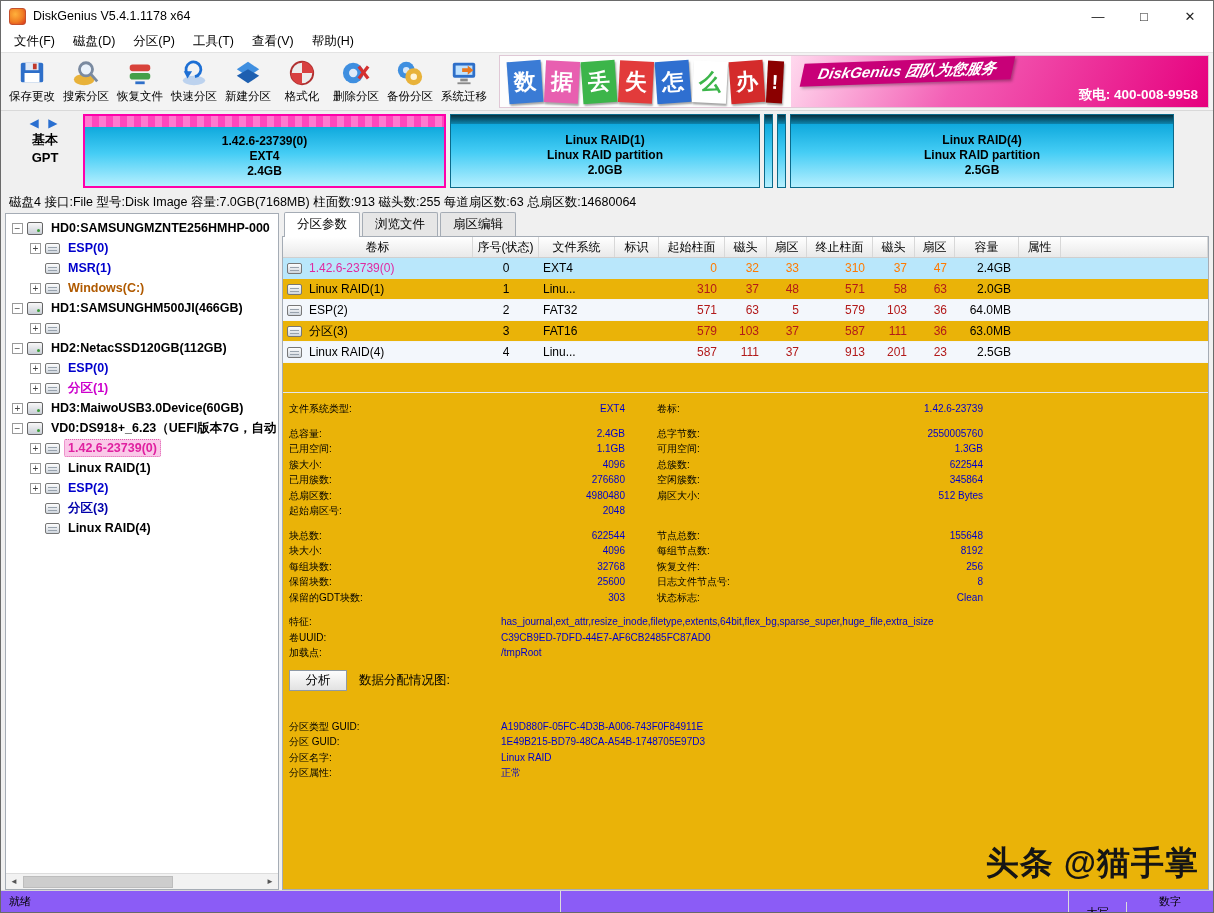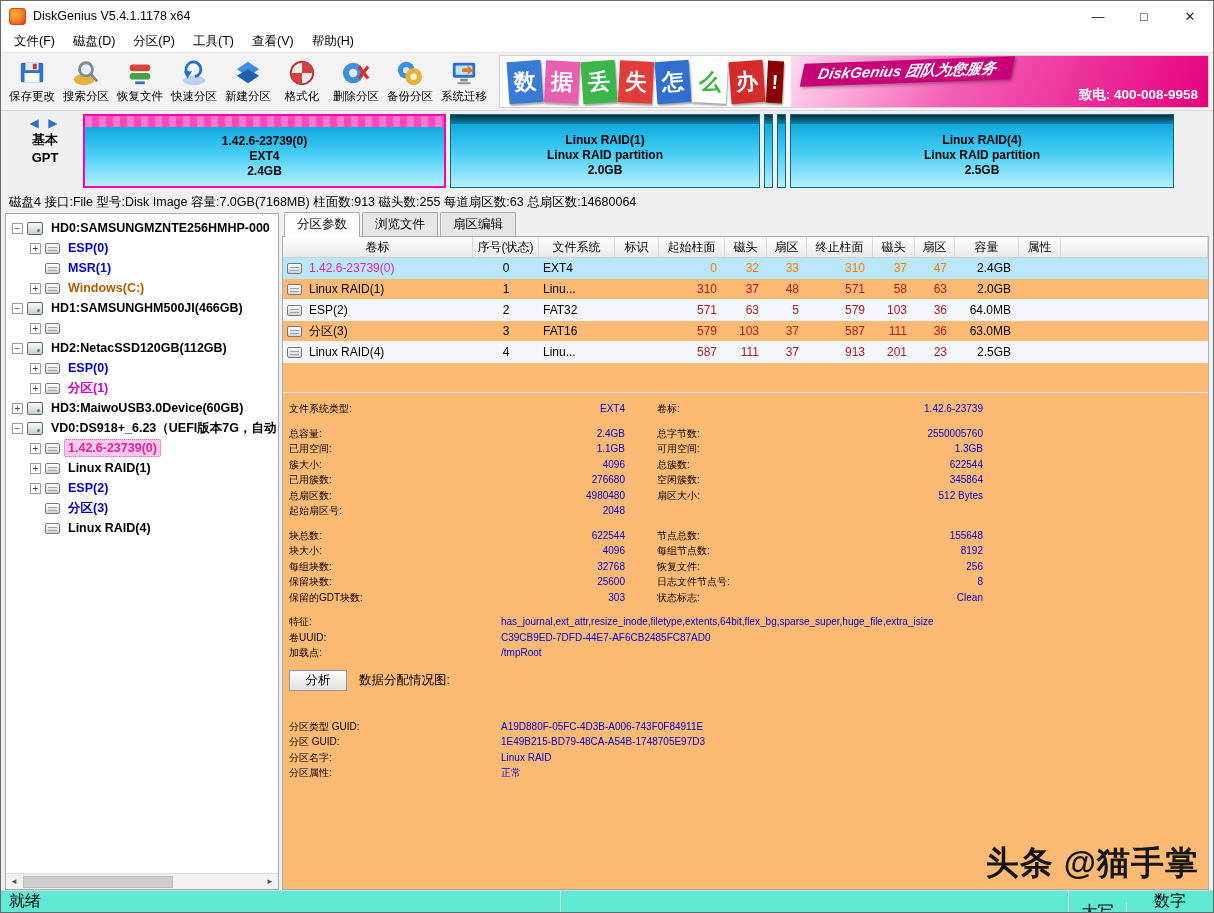--- a/index.html
+++ b/index.html
@@ -76,21 +76,21 @@
     border-top:1px solid #ddd;display:flex;align-items:center;}
   .scroll-arrow{width:16px;height:100%;display:flex;align-items:center;justify-content:center;font-size:8px;color:#555;}
   .scroll-thumb{height:12px;width:150px;background:#cdcdcd;border:1px solid #bdbdbd;margin-left:1px;}
   .scroll-track{flex:1;}
   
   .right-panel{flex:1;margin-left:3px;display:flex;flex-direction:column;min-width:0;position:relative;}
   .tab-bar{height:23px;display:flex;align-items:flex-end;padding-left:2px;}
   .tab{padding:3px 12px;font-size:12.5px;background:#e6e6e6;border:1px solid #a5acb5;border-bottom:none;
     margin-right:2px;border-radius:2px 2px 0 0;}
   .tab.active{background:#fff;position:relative;top:1px;padding-bottom:4px;z-index:2;}
-  .content{flex:1;background:#fdba74;border:1px solid #a5acb5;overflow:hidden;position:relative;}
+  .content{flex:1;background:#eab308;border:1px solid #a5acb5;overflow:hidden;position:relative;}
   .table-header{display:flex;height:21px;background:linear-gradient(#ffffff,#e9e9e9);border-bottom:1px solid #cfcfcf;}
   .th{flex:none;display:flex;align-items:center;justify-content:center;font-size:12px;border-right:1px solid #d8d8d8;overflow:hidden;white-space:nowrap;}
   .th-fill{flex:1;}
   .pt-row{display:flex;height:21px;align-items:center;border-bottom:1px solid #f0f3f7;}
   .pt-row.alt{background:#f3f7fc;}
   .pt-row.sel{background:#b9e7fb;border-bottom-color:#b9e7fb;}
   .td{flex:none;font-size:12px;display:flex;align-items:center;overflow:hidden;white-space:nowrap;}
   .td.a-right{justify-content:flex-end;padding-right:8px;}
   .td.a-center{justify-content:center;}
   .td.a-left{padding-left:4px;}
@@ -108,22 +108,22 @@
   .drow.wide .dl{width:212px;}
   .dvl{color:#0000cc;}
   .analyze-row{display:flex;align-items:center;gap:12px;padding-left:6px;margin-top:2px;}
   .btn{width:58px;height:21px;background:linear-gradient(#fdfdfd,#e2e2e2);border:1px solid #8f9aa6;
     font-size:12.5px;display:flex;align-items:center;justify-content:center;}
   .alloc-label{font-size:12.5px;}
   .guid-block{margin-top:28px;padding-left:6px;}
   
   .watermark{position:absolute;right:14px;bottom:26px;font-size:33px;font-weight:bold;color:#151515;
     letter-spacing:1px;z-index:5;white-space:nowrap;}
-  .statusbar{position:absolute;left:0;right:0;bottom:0;height:22px;background:#5eead4;
-    border-top:1px solid #d5d5d5;display:flex;align-items:center;font-size:16px;}
+  .statusbar{position:absolute;left:0;right:0;bottom:0;height:22px;background:#8b5cf6;
+    border-top:1px solid #d5d5d5;display:flex;align-items:center;font-size:11px;}
   .sb-cell{height:100%;display:flex;align-items:center;padding:0 8px;border-right:1px solid #dcdcdc;}
   .sb-ready{width:560px;}
   .sb-fill{flex:1;height:100%;border-right:1px solid #dcdcdc;}
   .sb-caps{width:58px;justify-content:center;margin-top:21px;}
   .sb-num{width:86px;justify-content:center;border-right:none;}
 </style>
 </head>
 <body>
 
 <div class="window">

